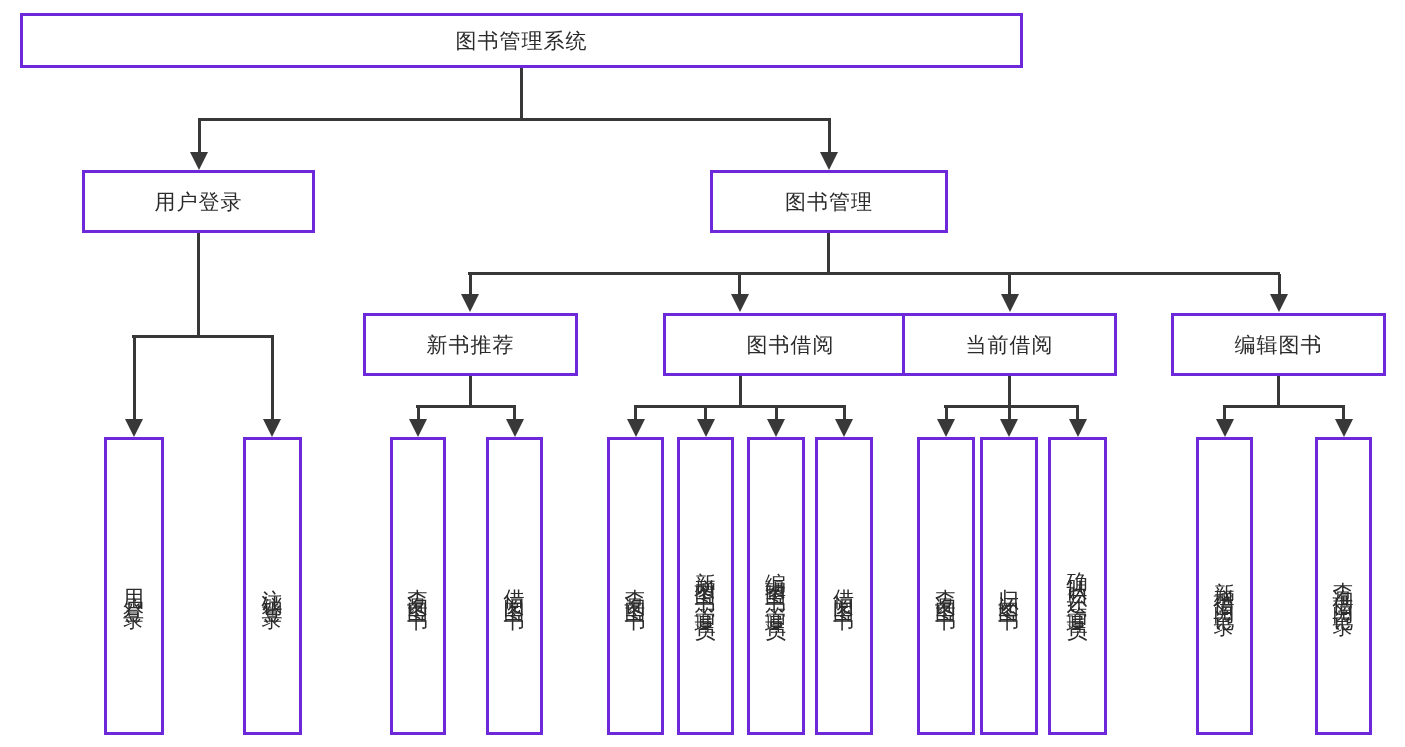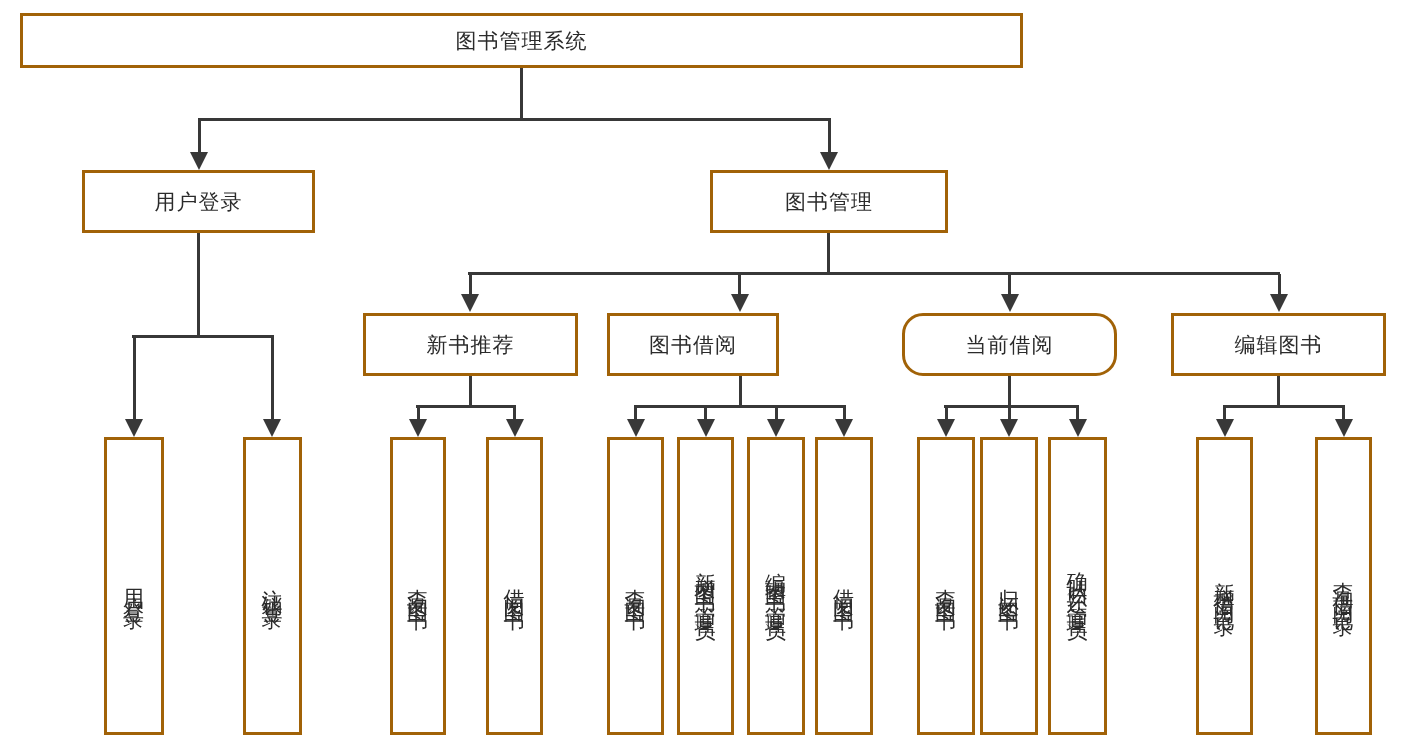--- a/index.html
+++ b/index.html
@@ -6,38 +6,38 @@
   body{
     width:1405px;height:747px;overflow:hidden;
     font-family:"Liberation Sans","DejaVu Sans",sans-serif;
     color:#2b2b2b;
   }
   .canvas{position:relative;width:1405px;height:747px;background:#ffffff;}
 
   
   .box{
     position:absolute;box-sizing:border-box;
-    border:3px solid #a16207;background:#ffffff;
+    border:3px solid #6d28d9;background:#ffffff;
     display:flex;align-items:center;justify-content:center;
     font-size:21px;letter-spacing:1px;
   }
   .box.h{white-space:nowrap;}
   .box.v{
     writing-mode:vertical-rl;
     font-size:21px;letter-spacing:7px;line-height:1.0;
     text-align:center;
   }
 
   
   .n-root {left:20px;  top:13px;  width:1003px;height:55px;}
   .n-l2-0 {left:82px;  top:170px; width:233px; height:63px;}
   .n-l2-1 {left:710px; top:170px; width:238px; height:63px;}
   .n-l3-0 {left:363px; top:313px; width:215px; height:63px;}
-  .n-l3-1 {left:607px; top:313px; width:172px; height:63px;text-align:right;}
-  .n-l3-2 {left:902px; top:313px; width:215px; height:63px;border-radius:21px;}
+  .n-l3-1 {left:663px; top:313px; width:255px; height:63px;text-align:right;}
+  .n-l3-2 {left:902px; top:313px; width:215px; height:63px;}
   .n-l3-3 {left:1171px;top:313px; width:215px; height:63px;}
   .lf{top:437px;height:298px;}
   .n-lf-0 {left:104px; width:60px;}
   .n-lf-1 {left:243px; width:59px;}
   .n-lf-2 {left:390px; width:56px;}
   .n-lf-3 {left:486px; width:57px;}
   .n-lf-4 {left:607px; width:57px;}
   .n-lf-5 {left:677px; width:57px;}
   .n-lf-6 {left:747px; width:58px;}
   .n-lf-7 {left:815px; width:58px;}

